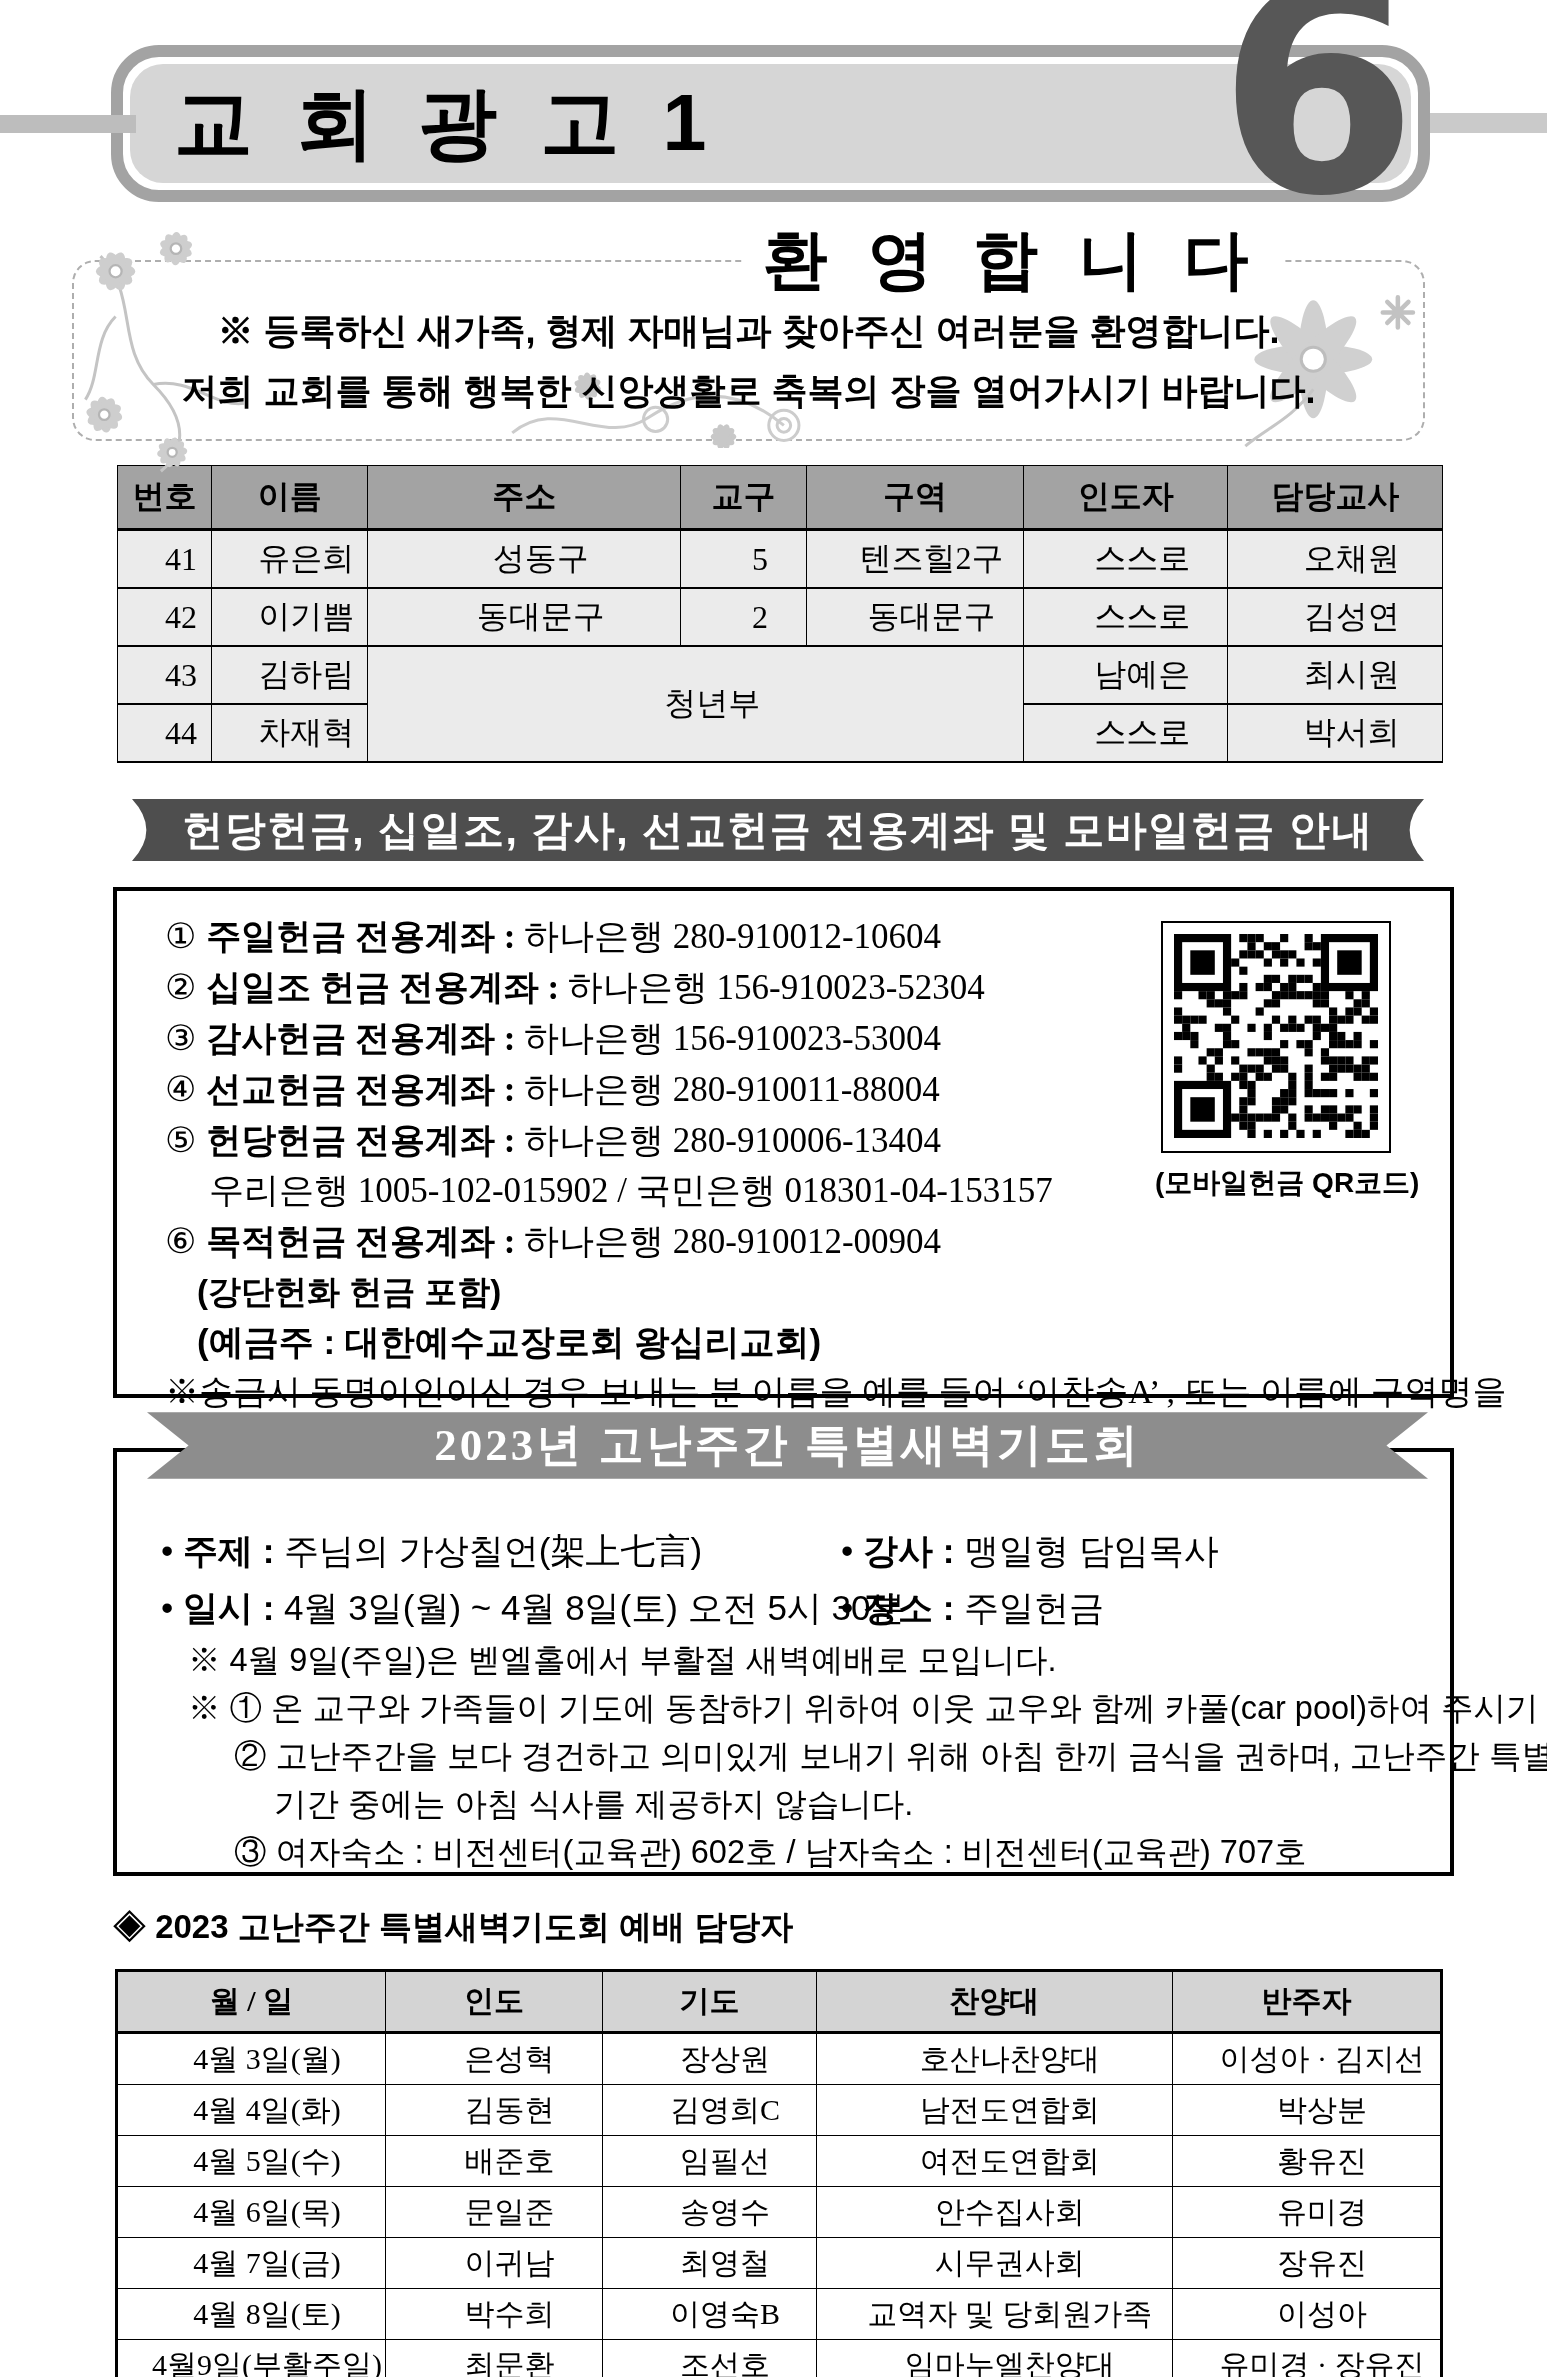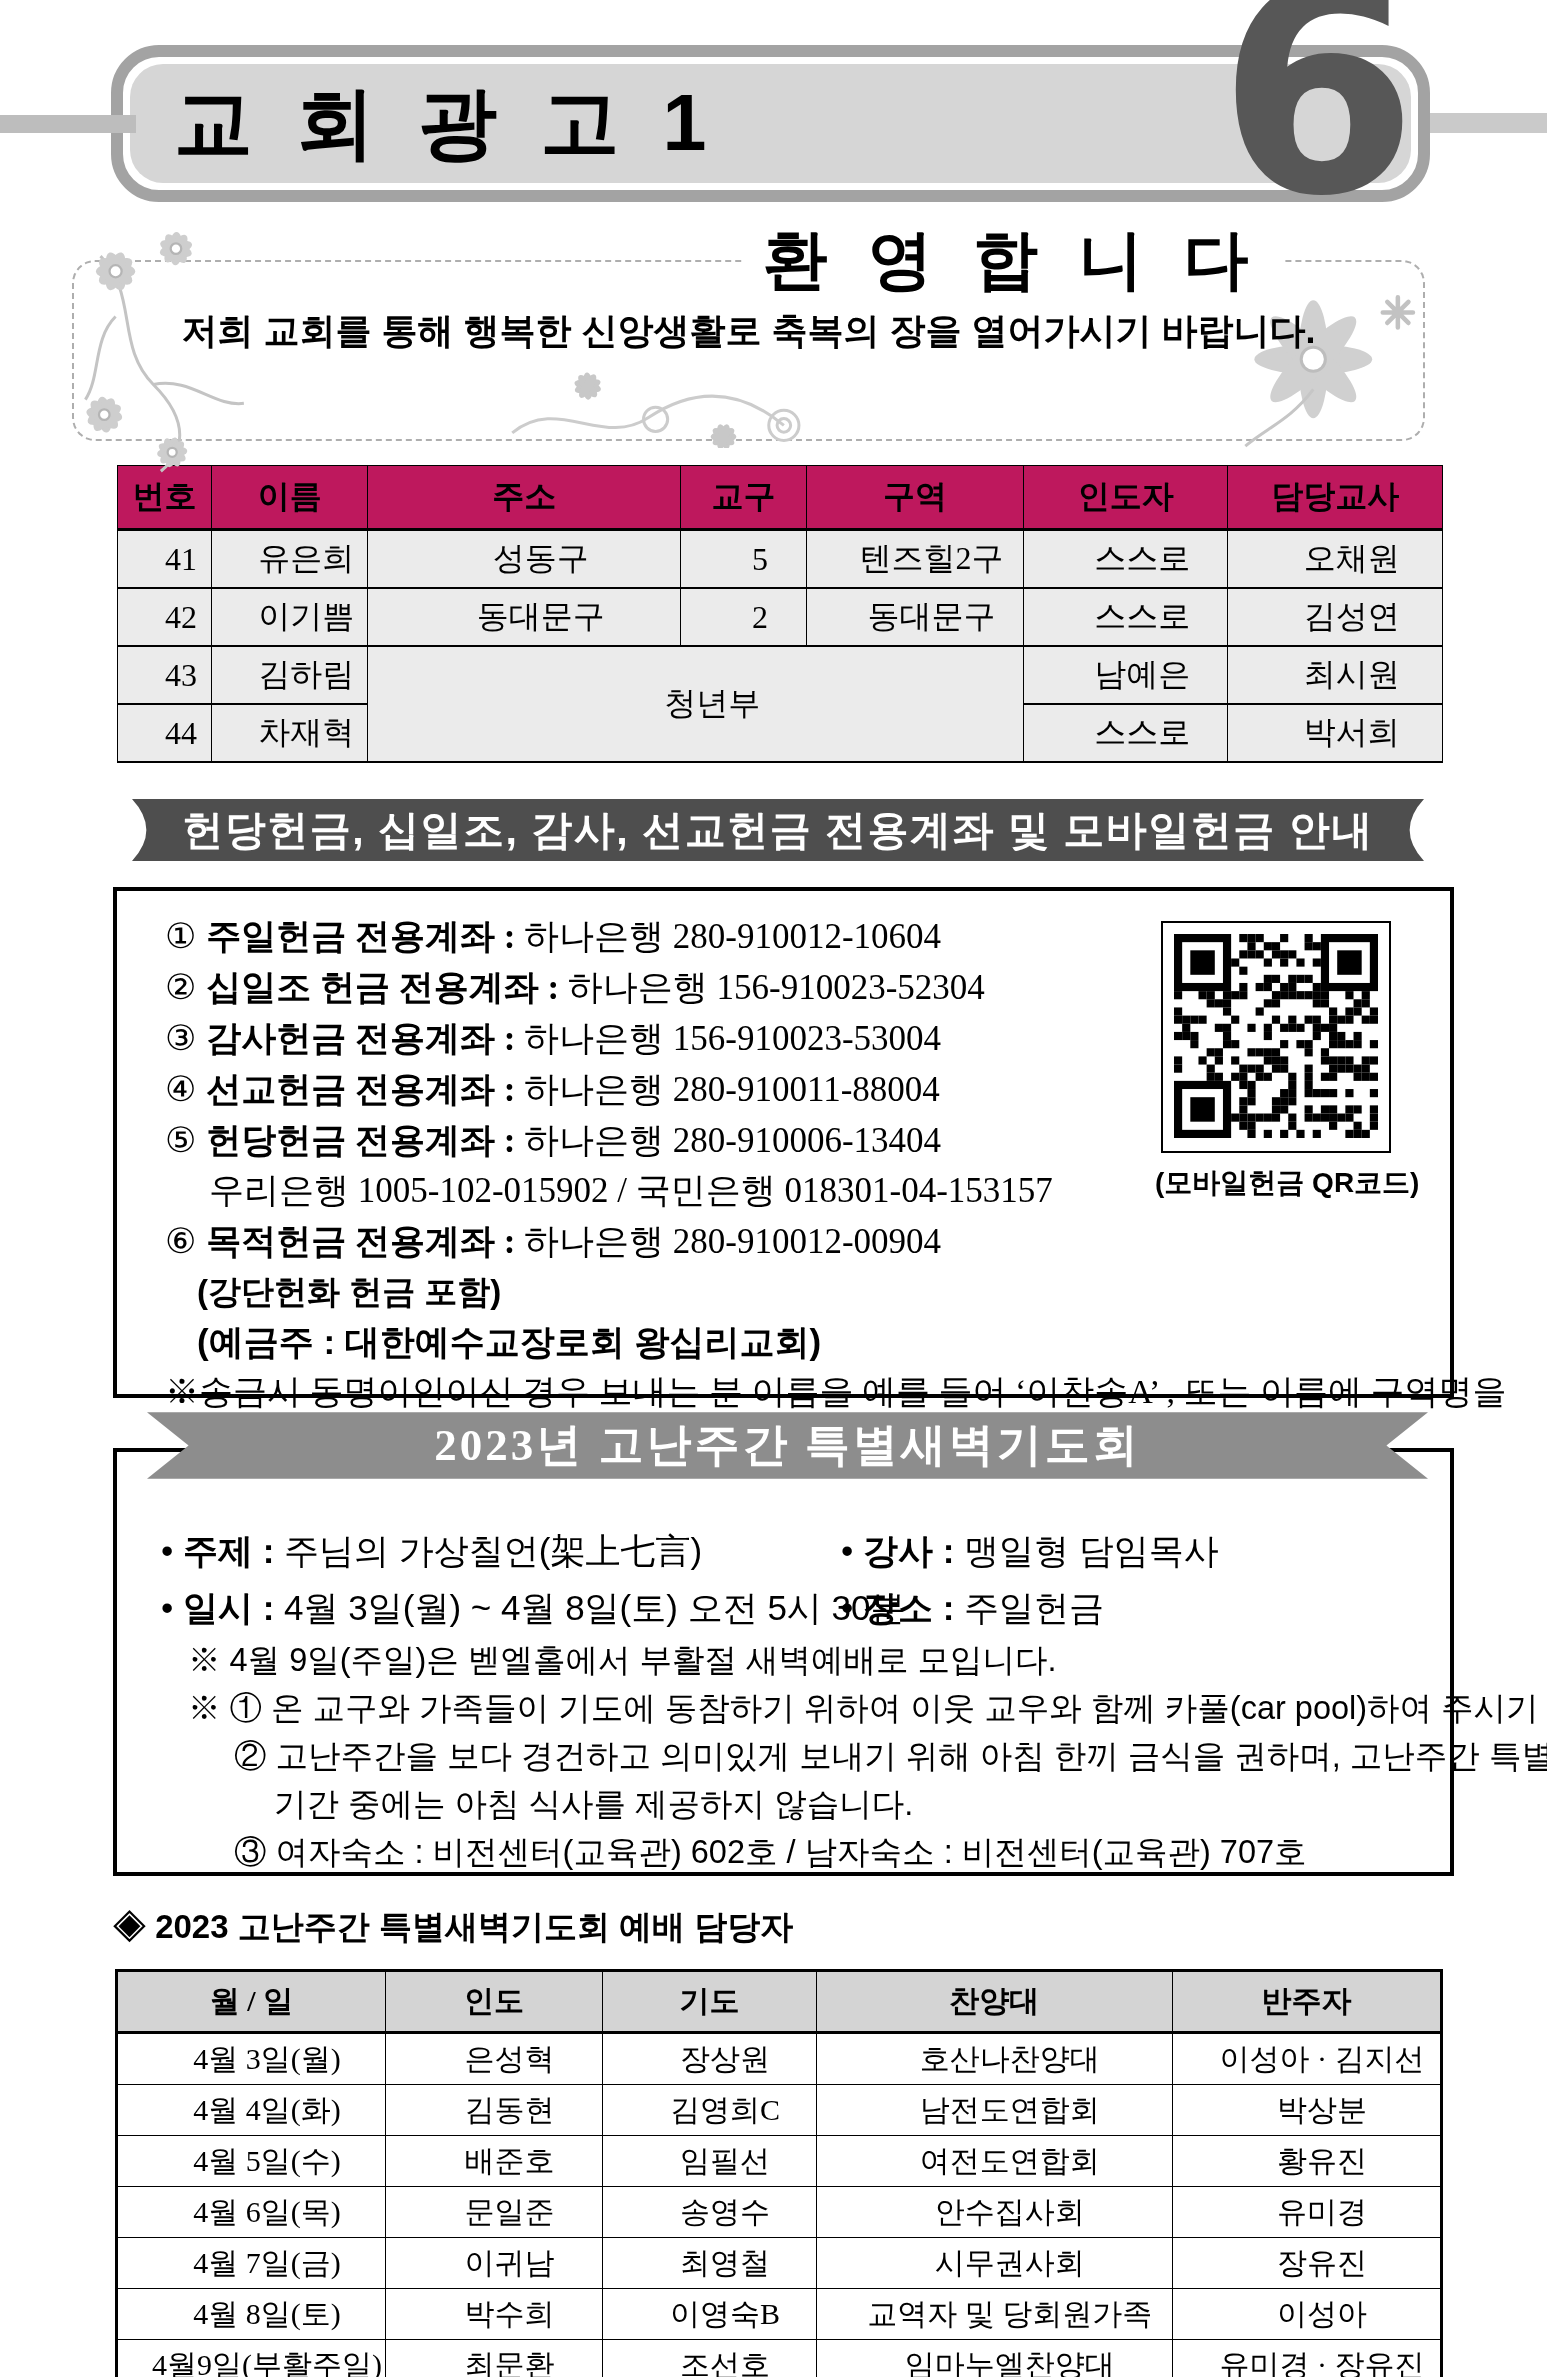--- a/index.html
+++ b/index.html
@@ -27,21 +27,21 @@
   .welcome-body{position:relative;z-index:1;padding-top:39px;text-align:center;font-weight:800;
     font-size:36px;line-height:60px;font-family:"Liberation Sans",sans-serif;}
   .deco{position:absolute;z-index:0;}
   .deco-left{left:-4.5px;top:-36px;}
   .deco-right{right:4.5px;top:13.6px;}
   .deco-swirl{left:423px;bottom:-9px;}
 
   
   table{border-collapse:collapse;}
   .newcomer-table{margin:24px 0 0 117px;width:1326px;font-family:"Liberation Serif",serif;font-size:32px;table-layout:fixed;}
-  .newcomer-table th{background:#be185d;height:60px;border:1.5px solid #000;font-weight:bold;font-family:Liberation Serif, serif;}
+  .newcomer-table th{background:#a3a3a3;height:60px;border:1.5px solid #000;font-weight:bold;font-family:Liberation Serif, serif;}
   .newcomer-table td{background:#ebebeb;height:54px;border:1.5px solid #000;text-align:center;padding-left:34px;}
   .newcomer-table tr{border-bottom:2.3px solid #000;}
   .newcomer-table thead tr{border-bottom:3.8px solid #000;}
 
   
   .ribbon1{position:relative;margin:36px 0 0 132px;width:1292px;height:62px;}
   .ribbon1 svg{position:absolute;left:0;top:0;}
   .ribbon1-text{position:absolute;width:100%;text-align:center;line-height:62px;color:#fff;
     font-size:41px;font-weight:800;letter-spacing:1.5px;z-index:1;font-family:"Liberation Sans",sans-serif;}
 
@@ -180,20 +180,21 @@
             <ellipse rx="17" ry="7" transform="rotate(0)"></ellipse>
             <ellipse rx="17" ry="7" transform="rotate(72)"></ellipse>
             <ellipse rx="17" ry="7" transform="rotate(144)"></ellipse>
             <ellipse rx="17" ry="7" transform="rotate(216)"></ellipse>
             <ellipse rx="17" ry="7" transform="rotate(288)"></ellipse>
           </g>
       </g>
     </svg>
     <div class="welcome-title">환 영 합 니 다</div>
     <div class="welcome-body">
+      <div>※ 등록하신 새가족, 형제 자매님과 찾아주신 여러분을 환영합니다.</div>
       <div>저희 교회를 통해 행복한 신앙생활로 축복의 장을 열어가시기 바랍니다.</div>
     </div>
   </div>
 
   <table class="newcomer-table outer">
     <colgroup>
       <col style="width:7.1%">
         <col style="width:11.8%">
         <col style="width:23.6%">
         <col style="width:9.5%">

